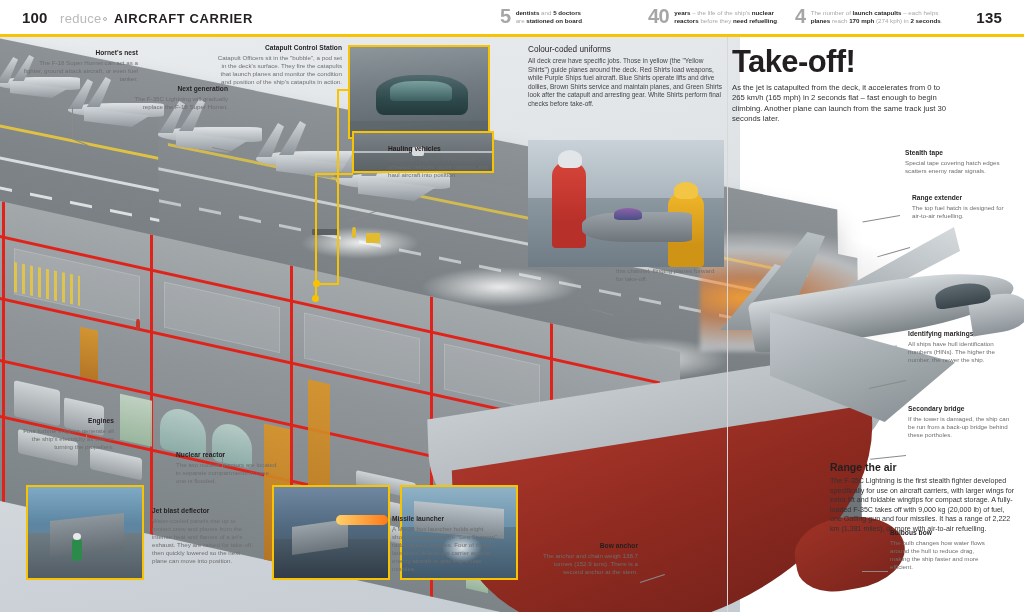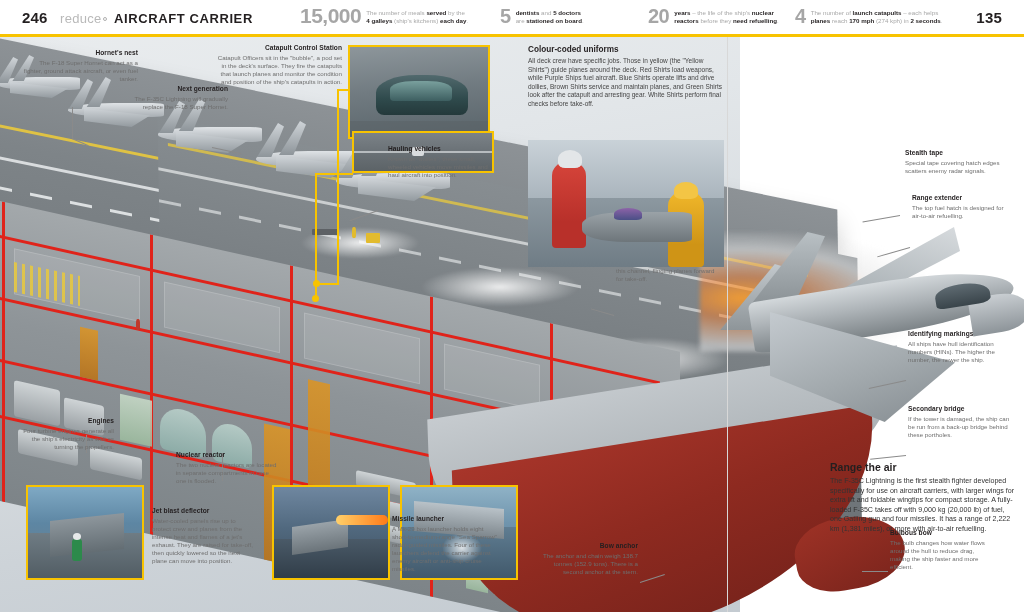--- a/index.html
+++ b/index.html
@@ -174,21 +174,21 @@
   .takeoff h1 { font-size:31px; line-height:33px; font-weight:bold; letter-spacing:-.6px; margin-bottom:5px; }
   .takeoff h2 { font-size:9.1px; line-height:12.1px; font-weight:bold; margin-bottom:7px; width:255px;}
   .takeoff p  { font-size:7.7px; line-height:10.4px; color:#333; width:215px; }
 
   .intoair { position:absolute; left:830px; top:424px; width:186px; z-index:32; }
   .intoair h3 { font-size:10.5px; font-weight:bold; margin-bottom:4px; }
   .intoair p  { font-size:7.1px; line-height:9.6px; color:#333; }
 
   
   .uniforms { position:absolute; left:528px; top:8px; width:195px; z-index:32; }
-  .uniforms h3 { font-size:8.2px; font-weight:bold; margin-bottom:3px; }
+  .uniforms h3 { font-size:8.2px; font-weight:normal; margin-bottom:3px; }
   .uniforms p  { font-size:6.5px; line-height:8.6px; color:#444; }
   .uni-photo {
     position:absolute; left:528px; top:103px; width:196px; height:127px;
     background:linear-gradient(180deg,#b9c3c9 0%, #9aa6ae 46%, #8d9aa2 100%);
     overflow:hidden; z-index:31;
   }
 
   
   .crew { position:absolute; border-radius:40% 40% 25% 25%; }
 
@@ -198,35 +198,31 @@
   
   .dolly { position:absolute; background:#5d6165; border-radius:1px; }
   .dolly.y { background:#e2bb2e; }
 </style>
 </head>
 <body>
 
 <div class="page">
 
   <div class="header">
-    <div class="hdr-folio-l">246</div>
+    <div class="hdr-folio-l">100</div>
     <div class="hdr-cat">reduce</div>
     <div class="hdr-dot"></div>
     <div class="hdr-title">AIRCRAFT CARRIER</div>
 
-    <div class="stat stat-1">
-      <div class="num">15,000</div>
-      <div class="txt">The number of meals <b>served</b> by the<br><b>4 galleys</b> (ship's kitchens) <b>each day</b>.</div>
-    </div>
     <div class="stat stat-2">
       <div class="num">5</div>
       <div class="txt"><b>dentists</b> and <b>5 doctors</b><br>are <b>stationed on board</b>.</div>
     </div>
     <div class="stat stat-3">
-      <div class="num">20</div>
+      <div class="num">40</div>
       <div class="txt"><b>years</b> – the life of the ship's <b>nuclear</b><br><b>reactors</b> before they <b>need refuelling</b>.</div>
     </div>
     <div class="stat stat-4">
       <div class="num">4</div>
       <div class="txt">The number of <b>launch catapults</b> – each helps<br><b>planes</b> reach <b>170 mph</b> (274 kph) in <b>2 seconds</b>.</div>
     </div>
 
     <div class="hdr-folio-r">135</div>
   </div>
   <div class="yellow-rule"></div>
@@ -516,20 +512,22 @@
       <h4>Bulbous bow</h4>
       <p>The bulb changes how water flows around the hull to reduce drag, making the ship faster and more efficient.</p>
     </div>
 
     <div class="uniforms">
       <h3>Colour-coded uniforms</h3>
       <p>All deck crew have specific jobs. Those in yellow (the "Yellow Shirts") guide planes around the deck. Red Shirts load weapons, while Purple Ships fuel aircraft. Blue Shirts operate lifts and drive dollies, Brown Shirts service and maintain planes, and Green Shirts look after the catapult and arresting gear. White Shirts perform final checks before take-off.</p>
     </div>
 
     <div class="takeoff">
+      <h1>Take-off!</h1>
+      <p>As the jet is catapulted from the deck, it accelerates from 0 to 265 km/h (165 mph) in 2 seconds flat – fast enough to begin climbing. Another plane can launch from the same track just 30 seconds later.</p>
     </div>
 
     <div class="intoair">
       <h3>Range the air</h3>
       <p>The F-35C Lightning is the first stealth fighter developed specifically for use on aircraft carriers, with larger wings for extra lift and foldable wingtips for compact storage. A fully-loaded F-35C takes off with 9,000 kg (20,000 lb) of fuel, one Gatling gun and four missiles. It has a range of 2,222 km (1,381 miles), or more with air-to-air refuelling.</p>
     </div>
 
   </div>
 </div>
 

